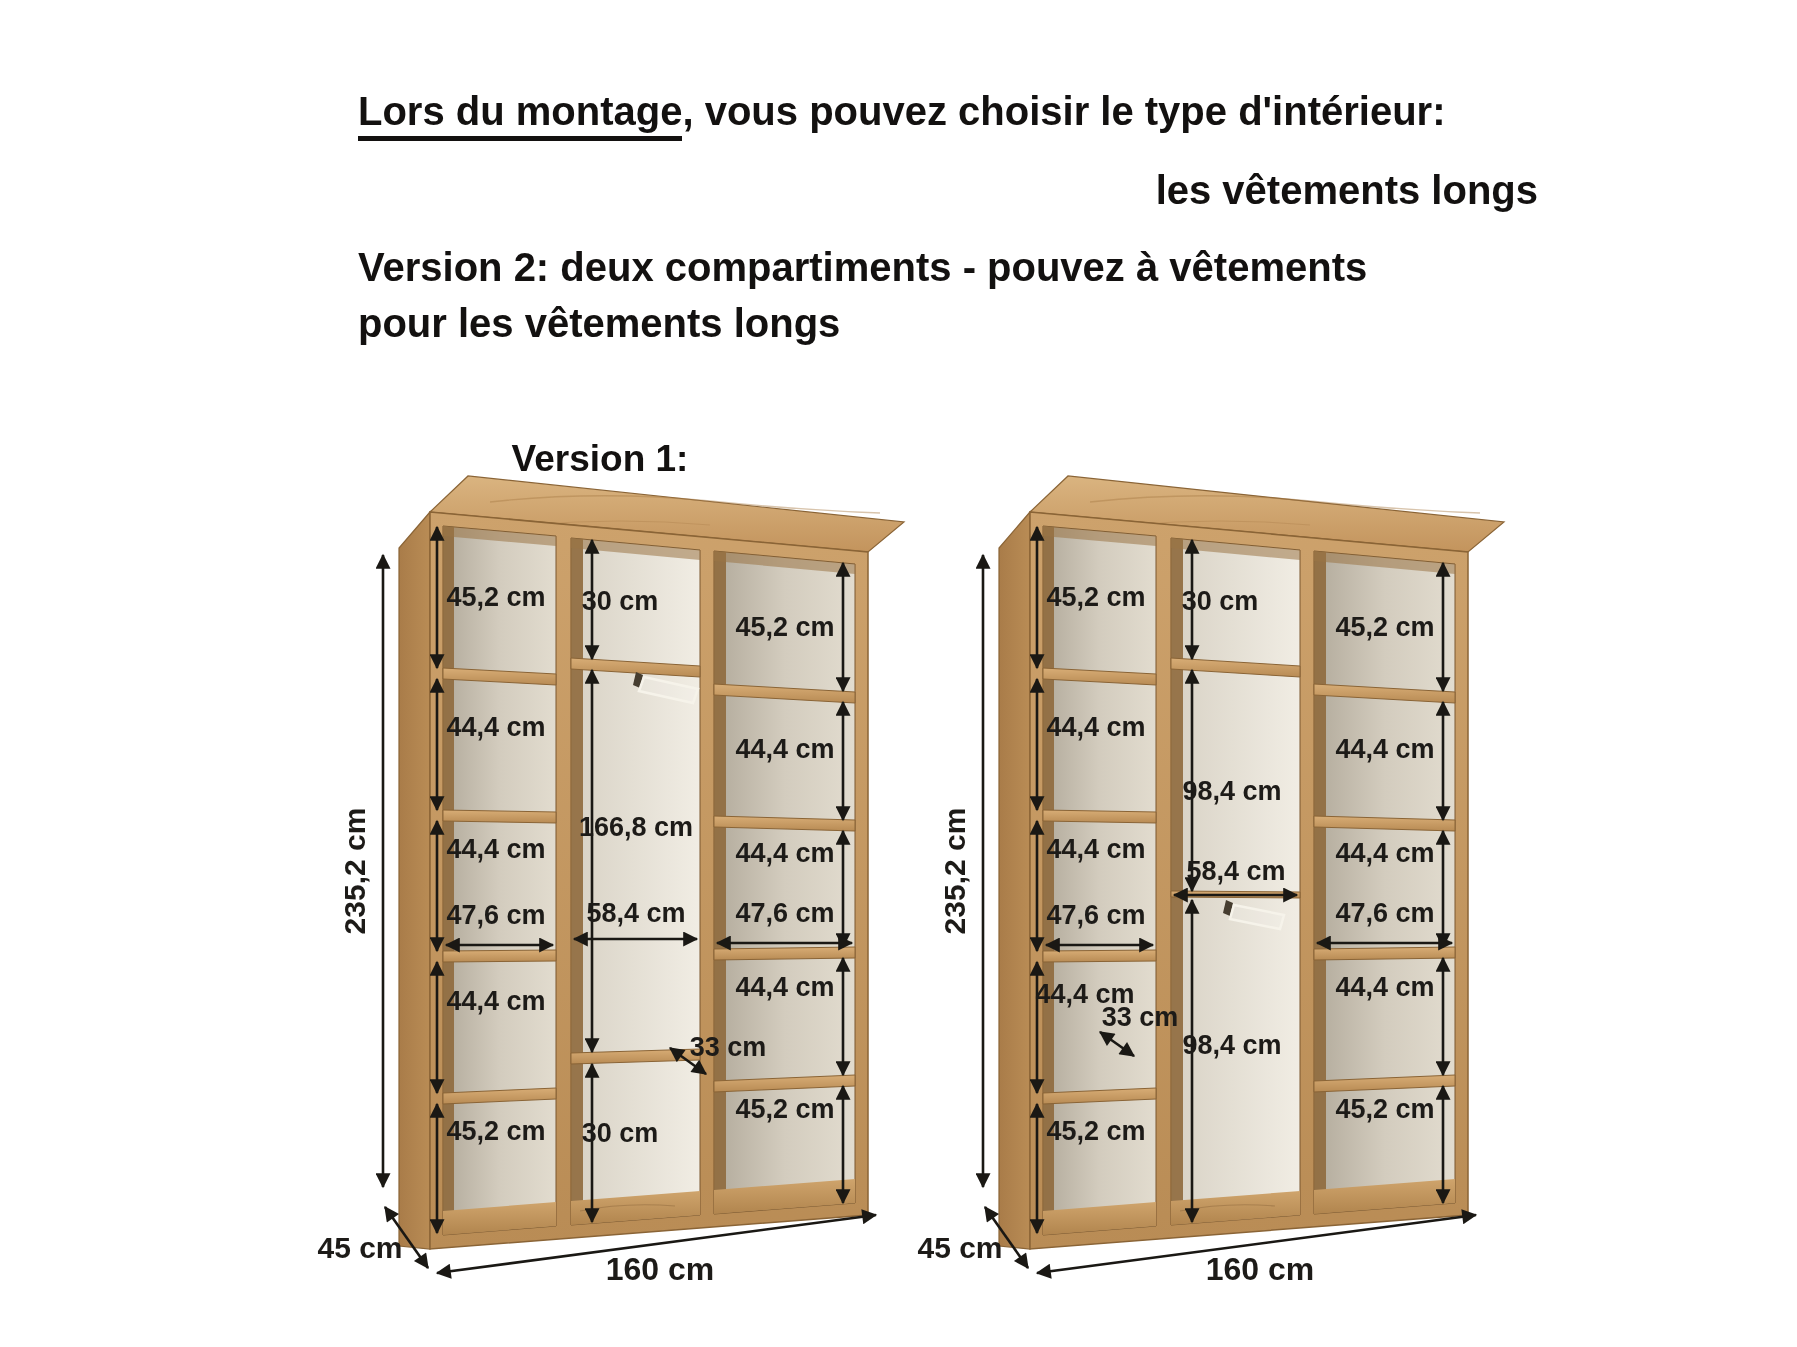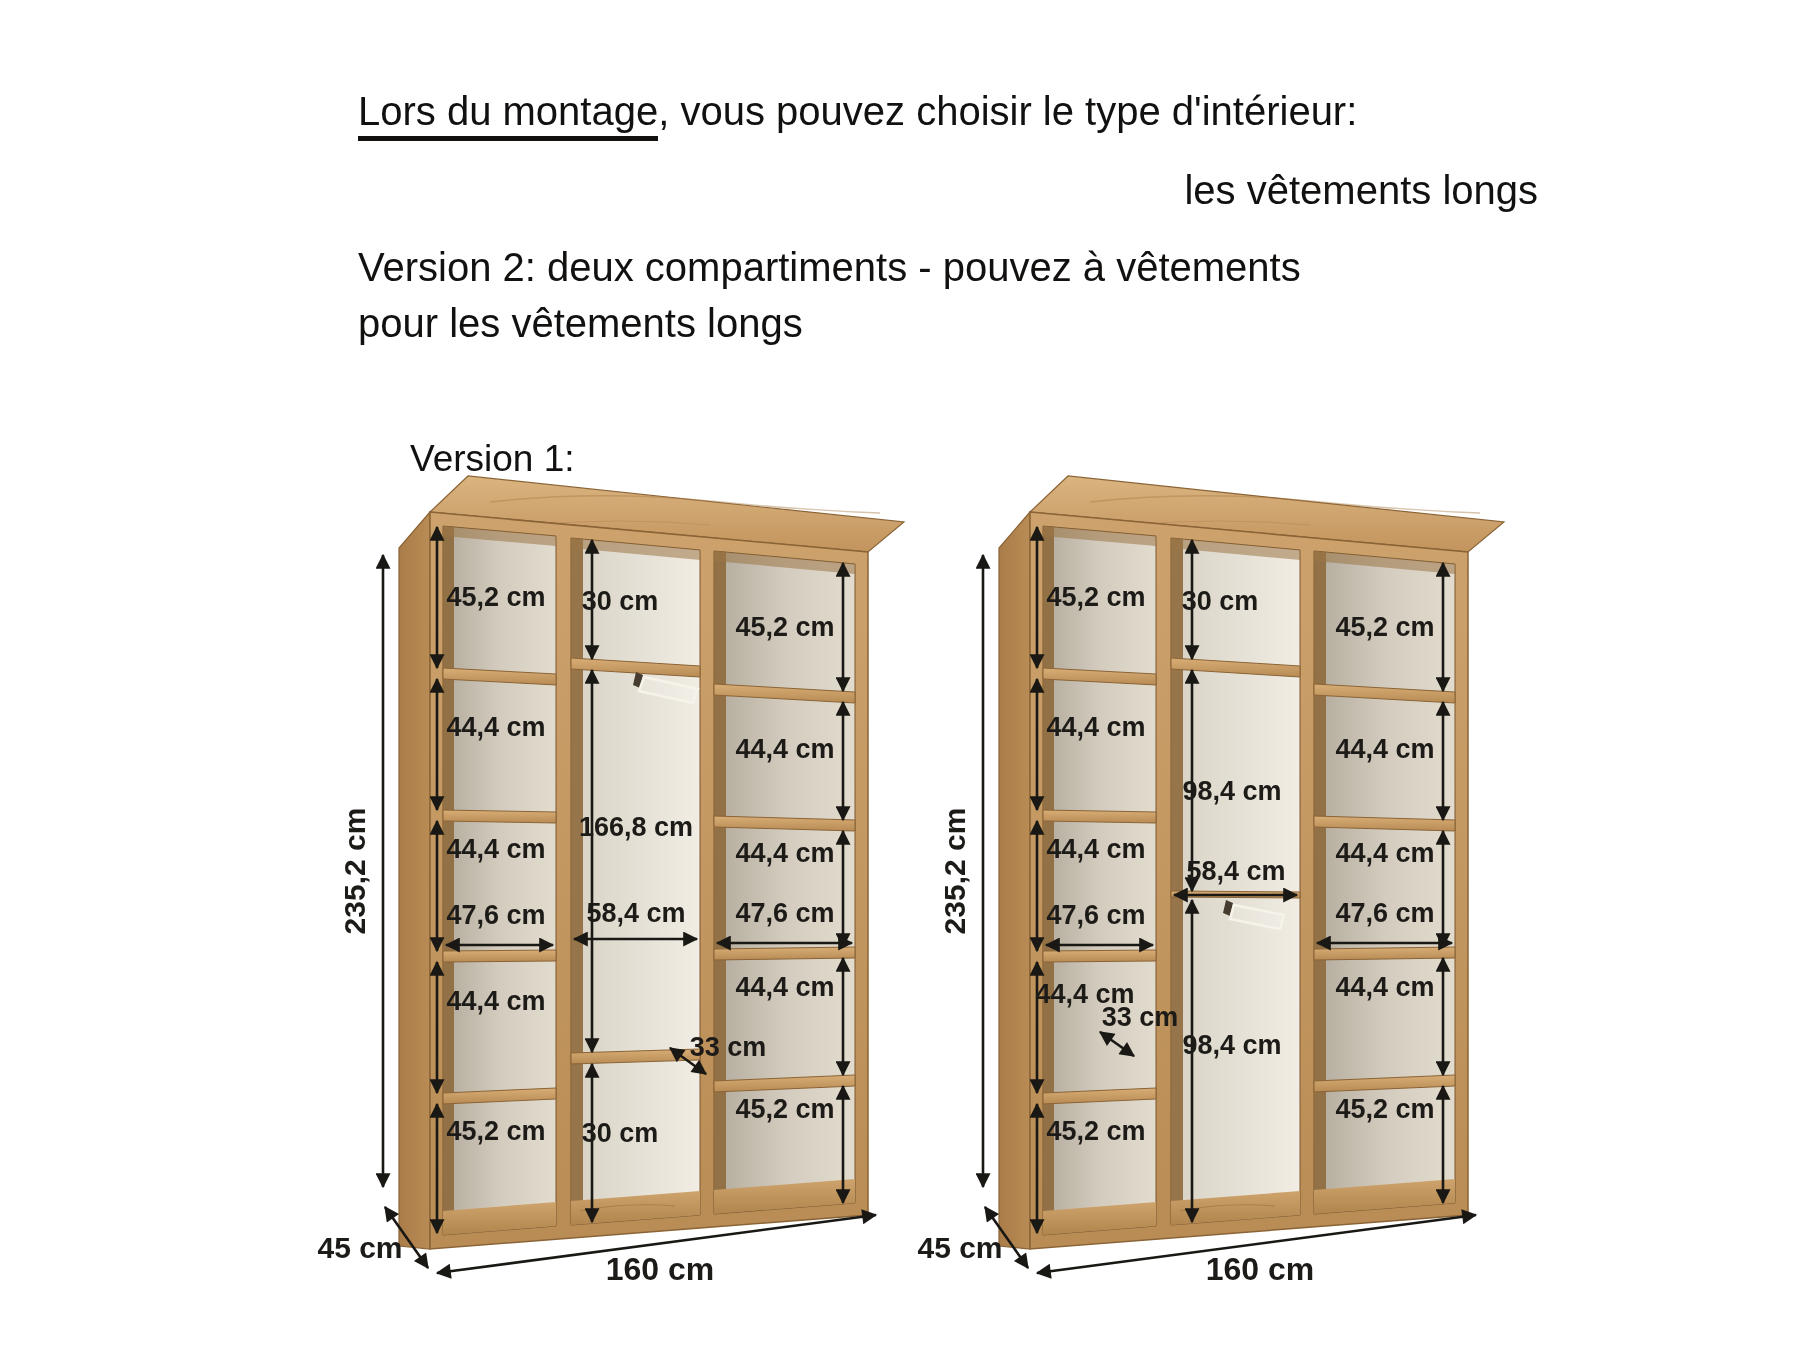--- a/index.html
+++ b/index.html
@@ -1,25 +1,25 @@
 <!DOCTYPE html>
 <html><head>
 <meta charset="utf-8">
 <style>
   html,body { margin:0; padding:0; background:#ffffff; }
   .page {
     position:relative; width:1797px; height:1347px; background:#ffffff;
     font-family:"Liberation Sans", sans-serif; color:#1b1916; overflow:hidden;
   }
   .header { position:absolute; left:358px; top:84px; width:1180px; }
-  .header p { margin:0; font-size:40px; font-weight:normal; line-height:1.38; color:#131110; }
+  .header p { margin:0; font-size:40px; font-weight:bold; line-height:1.38; color:#131110; }
   .title { margin-bottom:24px !important; }
   .title .u { border-bottom:5px solid #131110; padding-bottom:3px; }
   .mb-para { margin-bottom:22px !important;text-align:right; }
-  .v-heading { position:absolute; font-size:37px; font-weight:normal; color:#131110; width:380px; text-align:left; }
+  .v-heading { position:absolute; font-size:37px; font-weight:bold; color:#131110; width:380px; text-align:center; }
   .v1h { left:410px; top:438px; }
   .v2h { left:1032px; top:434px; }
   svg text { fill:#1d1b18; font-family:"Liberation Sans", sans-serif; font-weight:bold; }
   .dim  { font-size:27px; }
   .dimL { font-size:30px; }
   .dimW { font-size:32px; }
   .wsvg { position:absolute; width:640px; height:880px; }
   .w1 { left:280px; top:430px; }
   .w2 { left:880px; top:430px; }
 </style>

